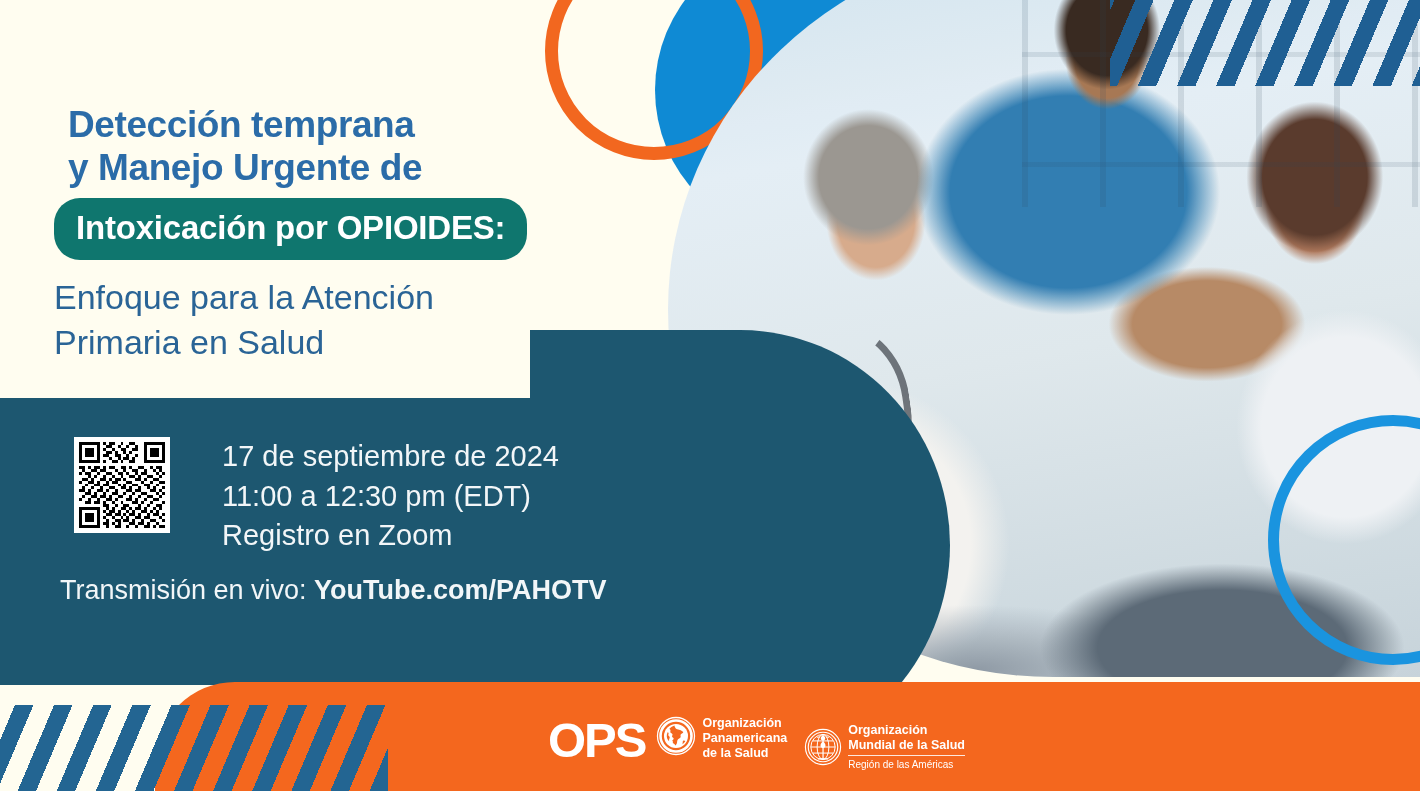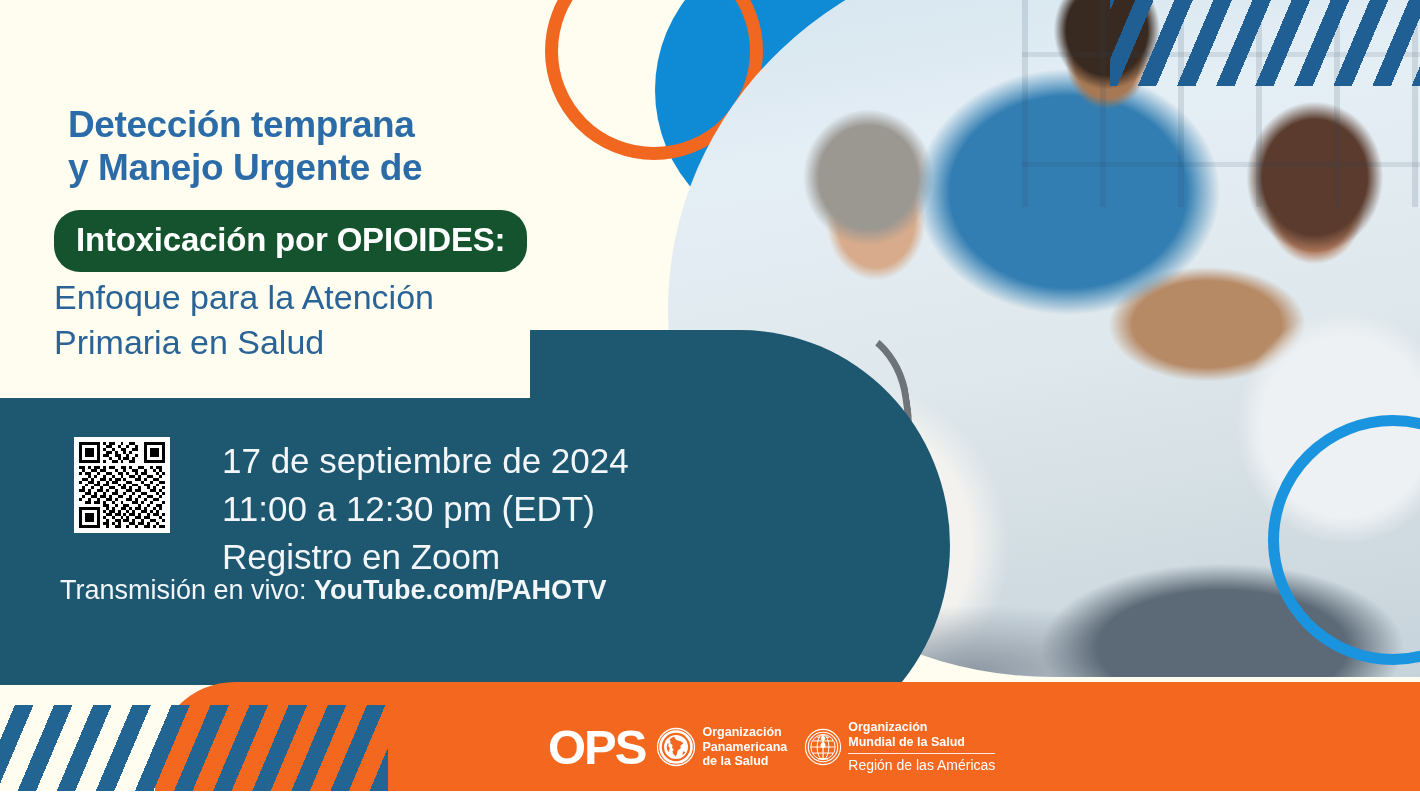--- a/index.html
+++ b/index.html
@@ -156,23 +156,23 @@
     z-index:10;
     font-weight:bold;
     font-size:37px;
     line-height:1.17;
     letter-spacing:-0.4px;
     color:#2b6ca8;
     white-space:pre-line;
   }
   .pill{
     position:absolute;
-    left:54px; top:210px;
-    z-index:10;
-    background:#14532d;
+    left:54px; top:198px;
+    z-index:10;
+    background:#0f766e;
     color:#ffffff;
     font-weight:bold;
     font-size:33px;
     letter-spacing:-0.2px;
     padding:11px 22px 13px 22px;
     border-radius:26px;
     white-space:nowrap;
   }
   .subtitle{
     position:absolute;
@@ -194,41 +194,40 @@
     box-sizing:border-box;
     z-index:10;
   }
   .qr svg{display:block;width:100%;height:100%;}
 
   .event-info{
     position:absolute;
     left:222px; top:437px;
     z-index:10;
     color:#f2f6f8;
-    font-size:35px;
+    font-size:29px;
     line-height:1.37;
     white-space:pre-line;
   }
   .stream-line{
     position:absolute;
     left:60px; top:575px;
     z-index:10;
     color:#f2f6f8;
     font-size:27px;
     white-space:nowrap;
   }
   .stream-line .strong{font-weight:bold;}
 
   
   .logo-row{
     position:absolute;
     left:548px; top:716px;
     height:62px;
     display:flex;
-    align-items:center;
     z-index:10;
     color:#ffffff;
   }
   .ops-word{
     font-size:49px;
     font-weight:bold;
     letter-spacing:-2px;
     line-height:1;
     margin-right:11px;
   }
@@ -246,21 +245,21 @@
     margin-left:17px;
   }
   .who-texts{margin-left:6px;}
   .who-text{
     font-size:12.5px;
     font-weight:bold;
     line-height:1.18;
     white-space:pre-line;
   }
   .who-region{
-    font-size:14px;
+    font-size:10px;
     line-height:1.2;
     margin-top:3px;
     padding-top:3px;
     border-top:1px solid rgba(255,255,255,.85);
     white-space:nowrap;
   }
 </style>
 </head>
 <body>
 

